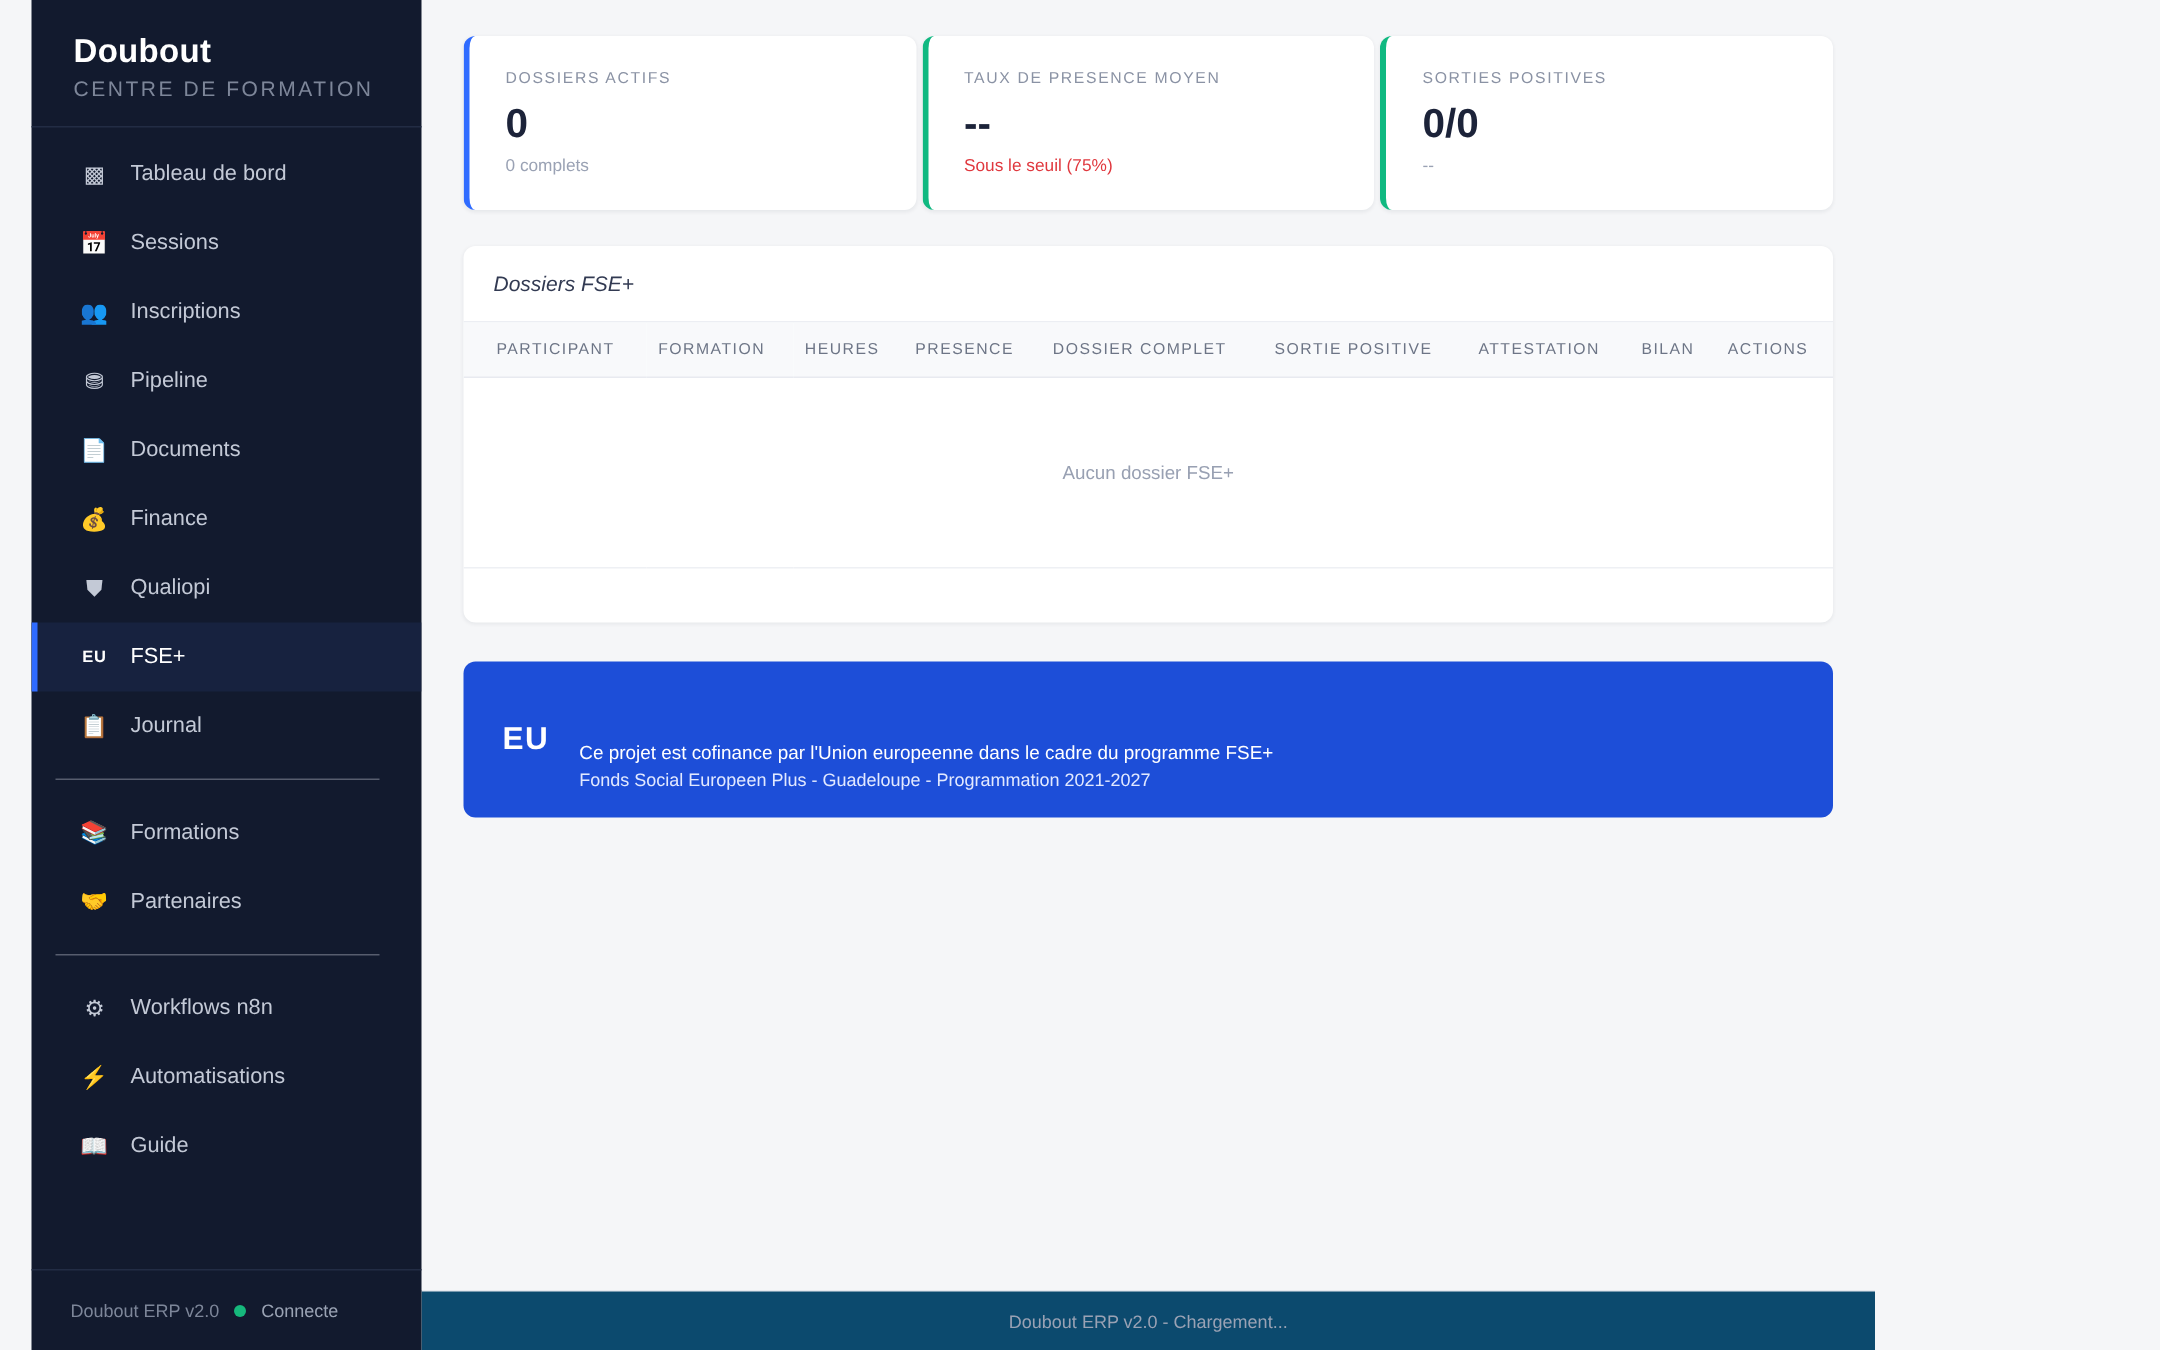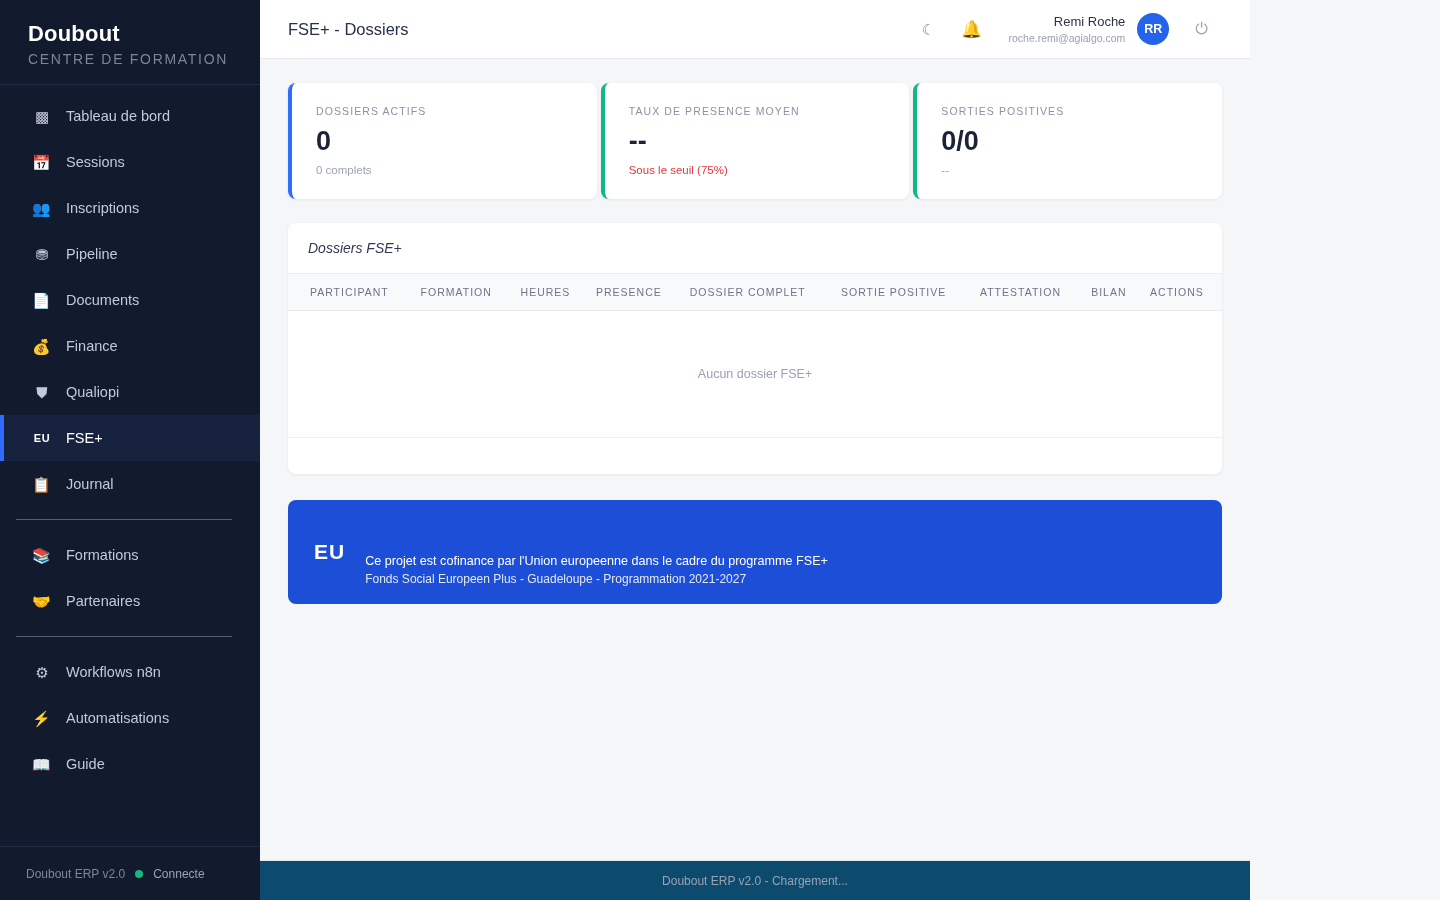--- a/index.html
+++ b/index.html
@@ -2,21 +2,21 @@
 <html><head>
 <meta charset="utf-8">
 <style>
   * { box-sizing: border-box; margin: 0; padding: 0; }
   html, body {
     width: 1440px; height: 900px;
     font-family: "Liberation Sans", sans-serif;
     background: #f5f6f8;
     overflow: hidden;
   }
-  .app { display: flex; width: 1250px; height: 900px; }
+  .app { display: flex; width: 1250px; height: 900px; padding-left: 21px; }
 
   
   .sidebar {
     width: 260px; height: 900px;
     background: #121a2e;
     display: flex; flex-direction: column;
     flex: 0 0 260px;
     position: relative;
   }
   .brand { padding: 20px 28px 18px 28px; border-bottom: 1px solid #222c44; }
@@ -235,38 +235,20 @@
 
     <div class="sidebar-footer">
       <span>Doubout ERP v2.0</span>
       <span class="dot"></span>
       <span class="footer-status">Connecte</span>
     </div>
   </aside>
 
   <section class="main">
 
-    <header class="topbar">
-      <div class="page-title">FSE+ - Dossiers</div>
-
-      <div class="topbar-right">
-        <span class="icon-btn">☾</span>
-        <span class="icon-btn bell">🔔</span>
-
-        <div class="user-wrap">
-          <div class="user-block">
-            <div class="user-name">Remi Roche</div>
-            <div class="user-mail">roche.remi@agialgo.com</div>
-          </div>
-          <div class="avatar">RR</div>
-        </div>
-
-        <span class="power">⏻</span>
-      </div>
-    </header>
 
     <div class="content">
 
       <div class="kpi-row">
 
         <div class="kpi">
           <div class="kpi-label">DOSSIERS ACTIFS</div>
           <div class="kpi-value">0</div>
           <div class="kpi-sub">0 complets</div>
         </div>

